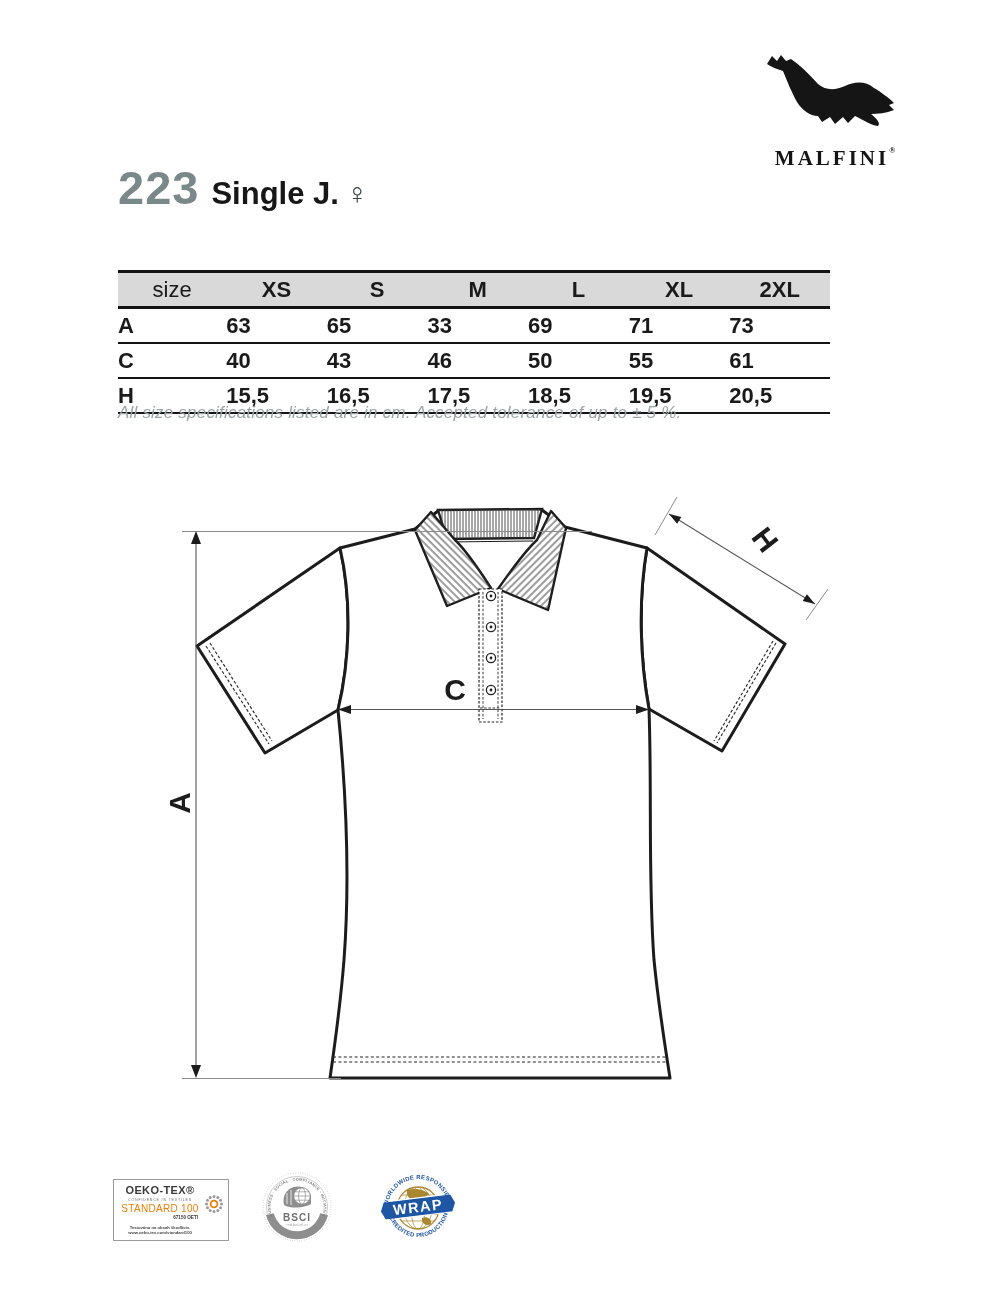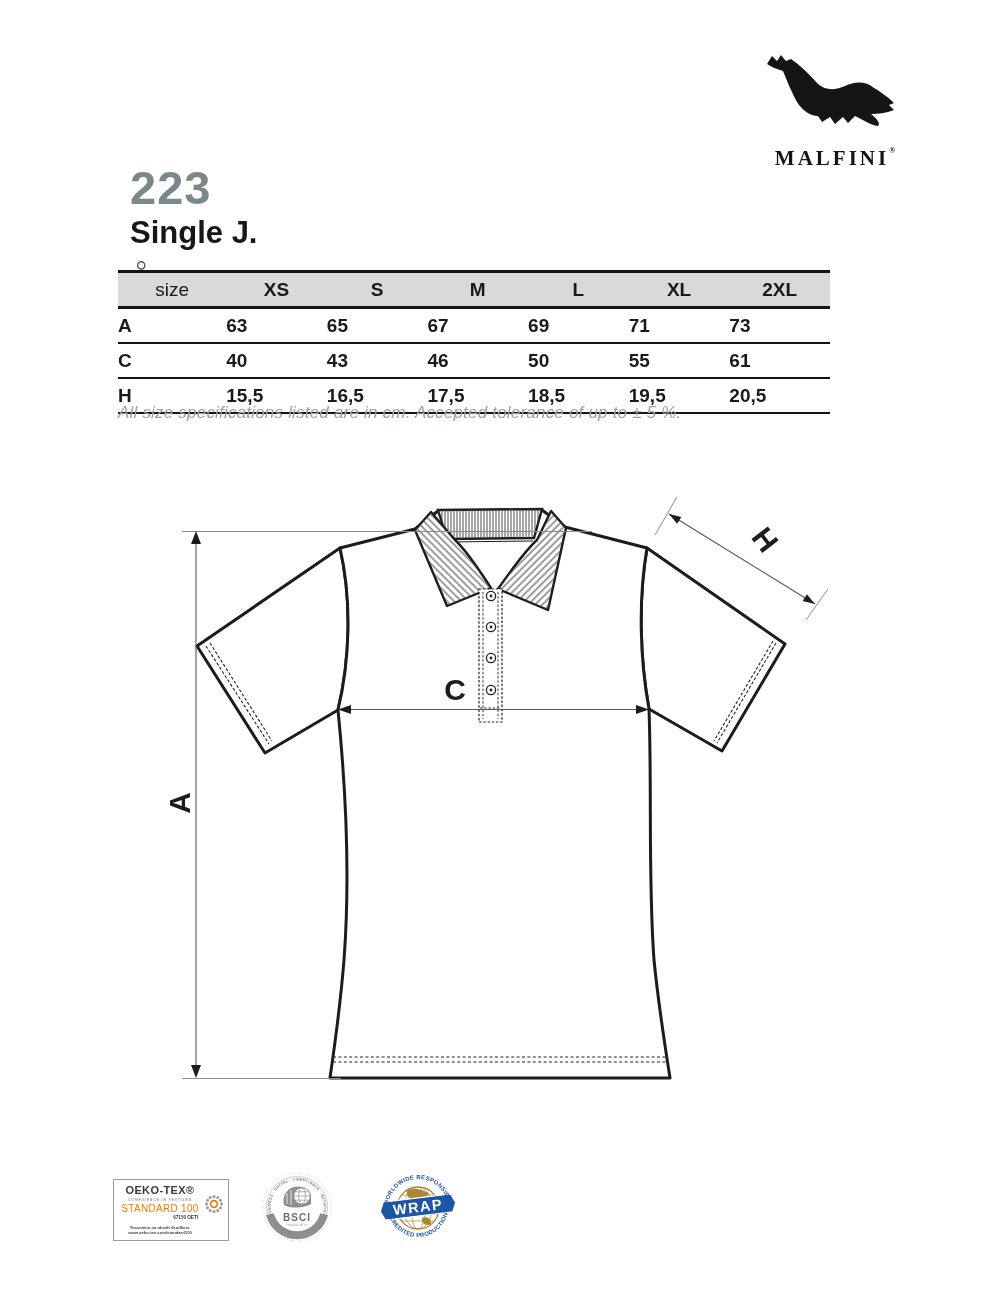--- a/index.html
+++ b/index.html
@@ -6,34 +6,34 @@
   #page{position:relative;width:1000px;height:1300px;background:#fff;overflow:hidden;
         font-family:"Liberation Sans","DejaVu Sans",sans-serif;color:#1a1a1a;padding-left:40px;}
 
   
   #brand{position:absolute;left:755px;top:48px;width:160px;text-align:center;}
   #brand .wordmark{font-family:"Liberation Serif","DejaVu Serif",serif;font-weight:700;
         font-size:21px;letter-spacing:3px;color:#151515;margin-top:2px;}
   #brand .reg{font-size:8px;vertical-align:top;letter-spacing:0;}
 
   
-  #title{position:absolute;left:118px;top:160px;display:flex;align-items:baseline;flex-direction:column;}
+  #title{position:absolute;left:118px;top:160px;display:flex;align-items:baseline;}
   #title .num{font-size:47px;font-weight:700;color:#798889;letter-spacing:1px;}
   #title .name{font-size:31px;font-weight:700;color:#171717;margin-left:12px;text-align:center;}
   #title .gender{font-size:30px;font-weight:400;color:#39454a;margin-left:7px;}
 
   
   #spec-heading{position:absolute;left:118px;top:237px;display:flex;align-items:baseline;}
   #spec-heading .t{font-size:20px;font-weight:700;color:#171717;letter-spacing:.4px;}
   #spec-heading .u{font-size:20px;font-weight:700;color:#7f8e8f;margin-left:8px;}
 
   
   #size-table{position:absolute;left:118px;top:270px;width:712px;border-collapse:collapse;
         table-layout:fixed;}
-  #size-table th,#size-table td{font-size:19px;padding:0;height:33px;}
+  #size-table th,#size-table td{font-size:22px;padding:0;height:33px;}
   #size-table thead tr{background:#d9d9d9;}
   #size-table thead{border-top:3px solid #141414;border-bottom:3px solid #141414;}
   #size-table tbody tr{border-bottom:2px solid #141414;}
   #size-table th{font-weight:700;}
   #size-table th.size-col{font-weight:400;}
   #size-table td.row-label{font-weight:700;}
   #size-table td{font-weight:700;}
   #size-table col.c0{width:15.2%;}
 
   #table-note{position:absolute;left:118px;top:403px;font-size:17px;font-style:italic;
@@ -101,21 +101,21 @@
         <th>L</th>
         <th>XL</th>
         <th>2XL</th>
       </tr>
     </thead>
     <tbody>
       <tr>
         <td class="row-label">A</td>
         <td>63</td>
         <td>65</td>
-        <td>67</td>
+        <td>33</td>
         <td>69</td>
         <td>71</td>
         <td>73</td>
       </tr>
       <tr>
         <td class="row-label">C</td>
         <td>40</td>
         <td>43</td>
         <td>46</td>
         <td>50</td>

